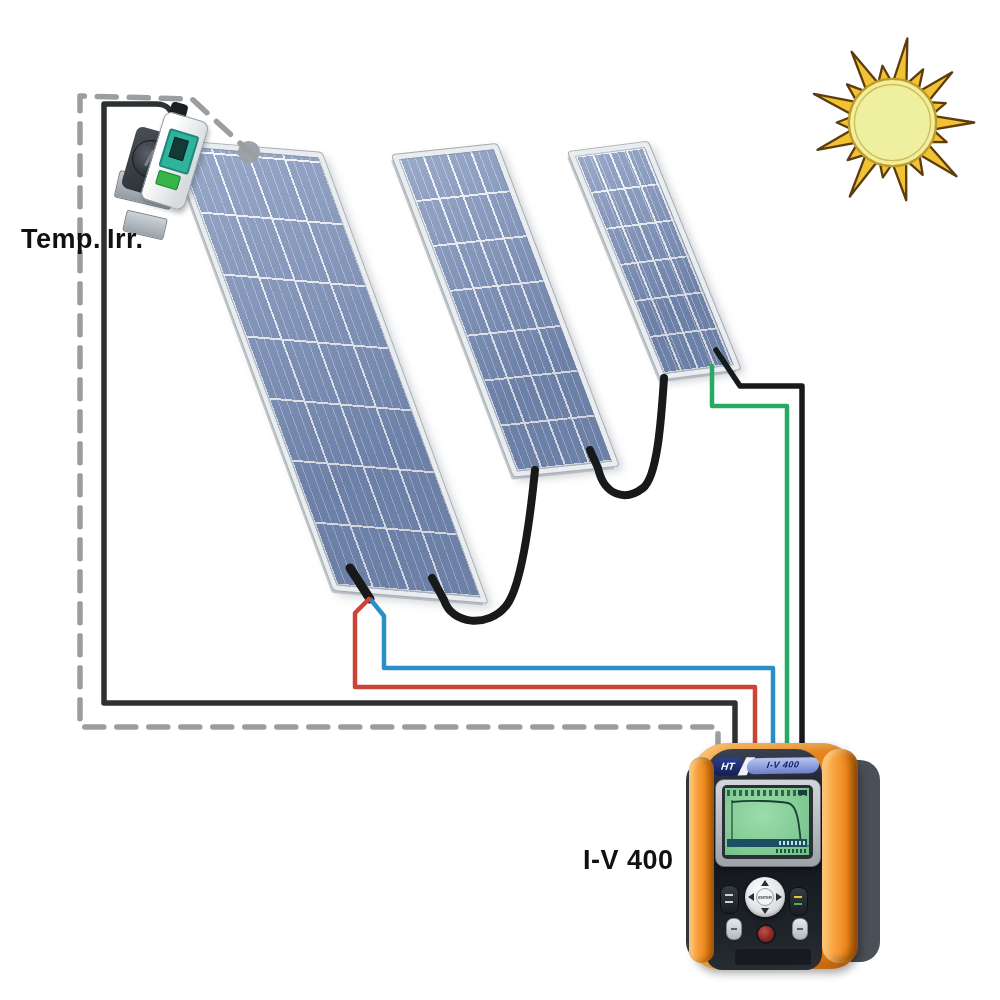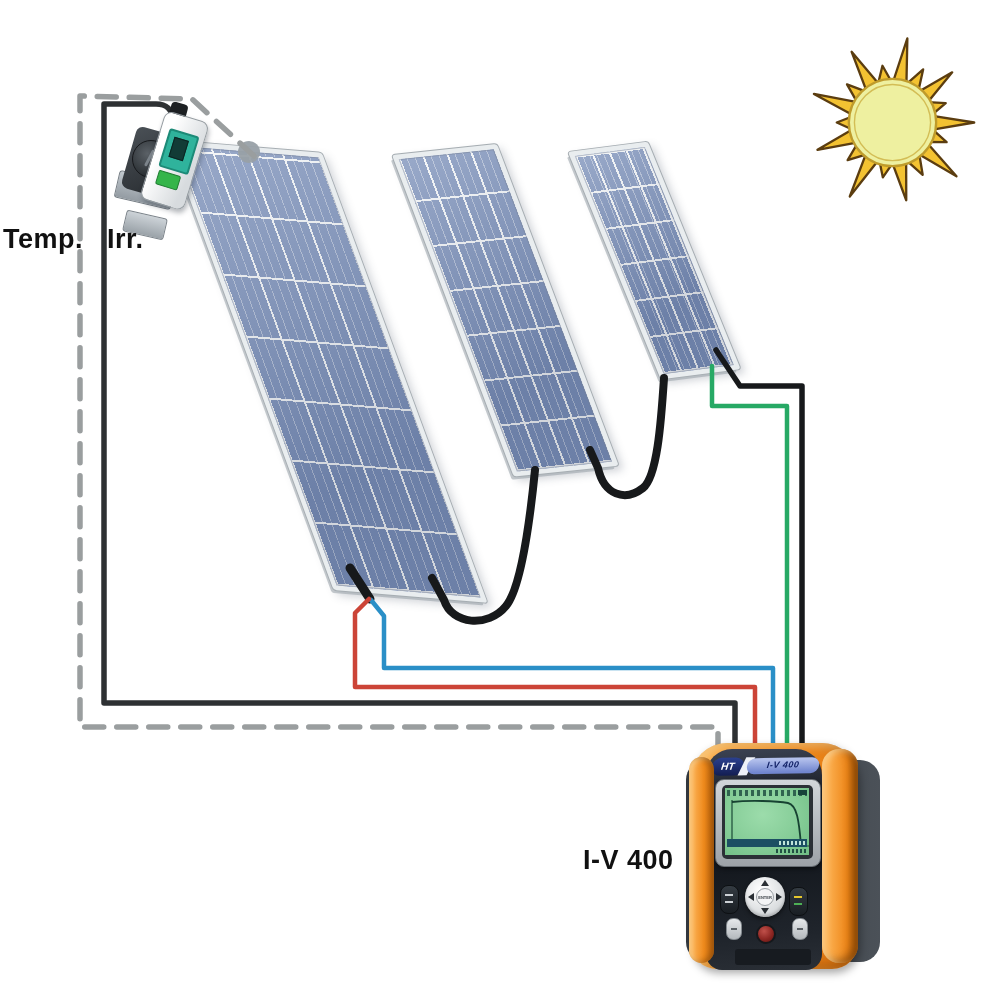--- a/index.html
+++ b/index.html
@@ -144,21 +144,21 @@
     <div class="clampArm2"></div>
     <div class="clampBody"></div>
     <div class="clampKnob"></div>
     <div class="sensorCap"></div>
     <div class="sensorBody">
       <div class="sensorScreen"></div>
       <div class="sensorBtn"></div>
     </div>
   </div>
 
-  <div class="bigLabel" style="left:3px;top:224px;">Temp.</div>
+  <div class="bigLabel" style="left:21px;top:224px;">Temp.</div>
   <div class="bigLabel" style="left:107px;top:224px;">Irr.</div>
   <div class="bigLabel" style="left:583px;top:845px;">I-V 400</div>
 
   <div class="device">
     <div class="abs devBase"></div>
     <div class="abs devBody"></div>
     <div class="abs devPanel"></div>
     <div class="abs banner">
       <div class="abs bannerBrand">HT</div>
       <div class="abs bannerSlash"></div>

